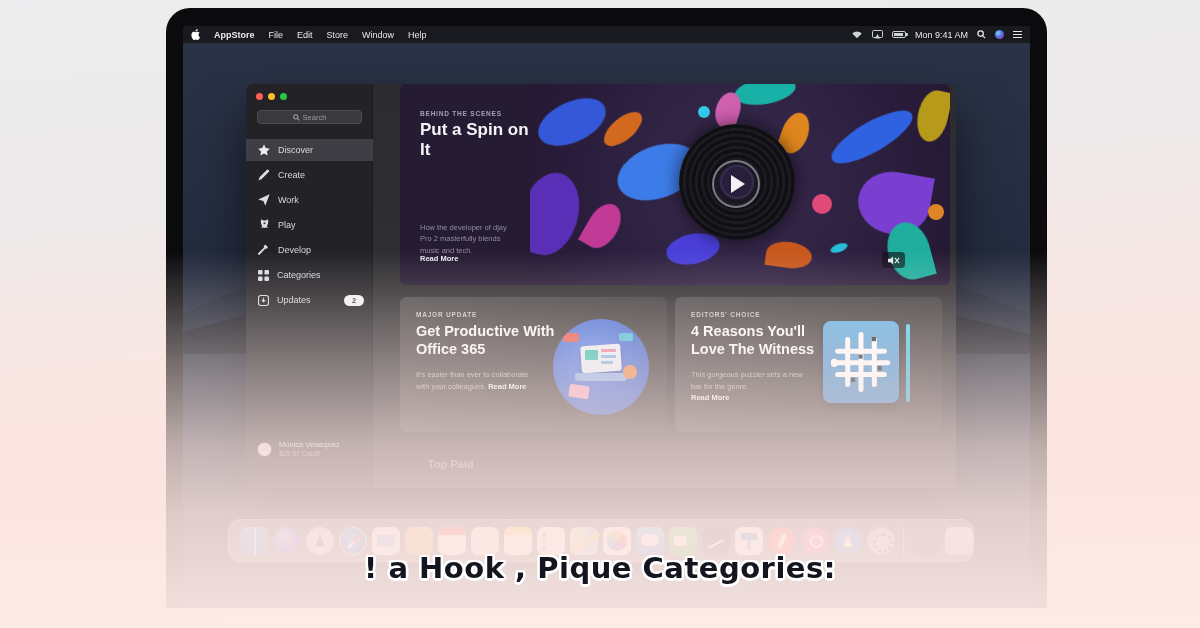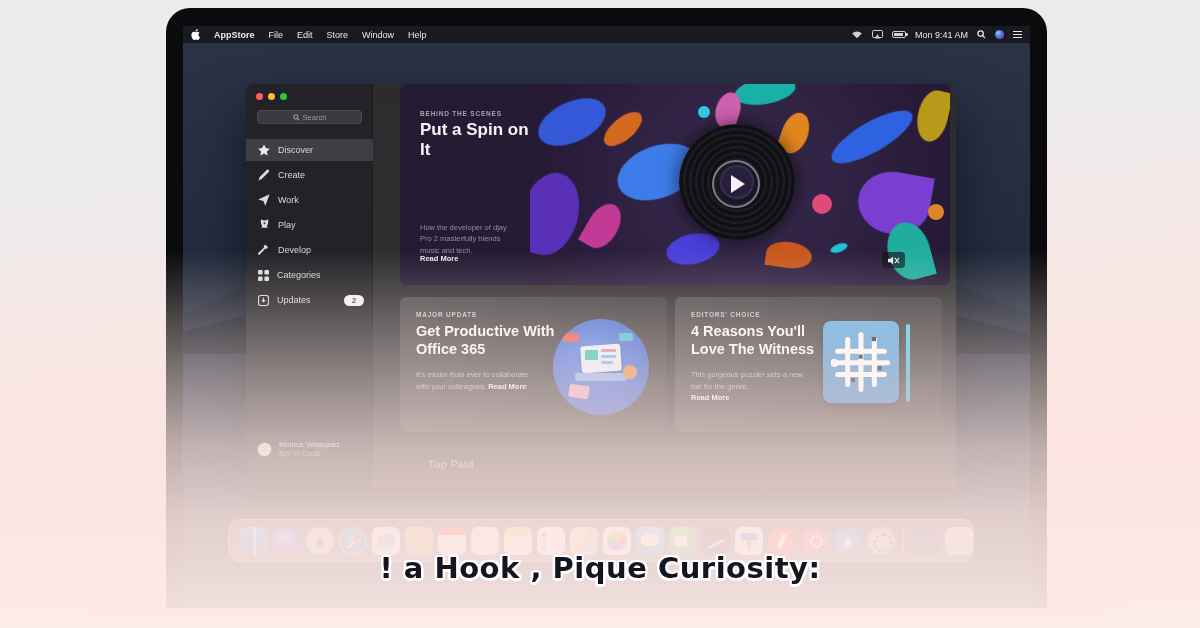--- a/index.html
+++ b/index.html
@@ -441,15 +441,15 @@
         <div class="dk circ dk-sysprefs"></div>
         <div class="dock-divider"></div>
         <div class="dk dk-downloads"></div>
         <div class="dk dk-trash"></div>
       </div>
 
     </div>
   </div>
 
   <div class="fade-overlay"></div>
-  <div class="caption">! a Hook , Pique Curiosity:</div>
+  <div class="caption">! a Hook , Pique Categories:</div>
 
 </div>
 
 </body></html>

